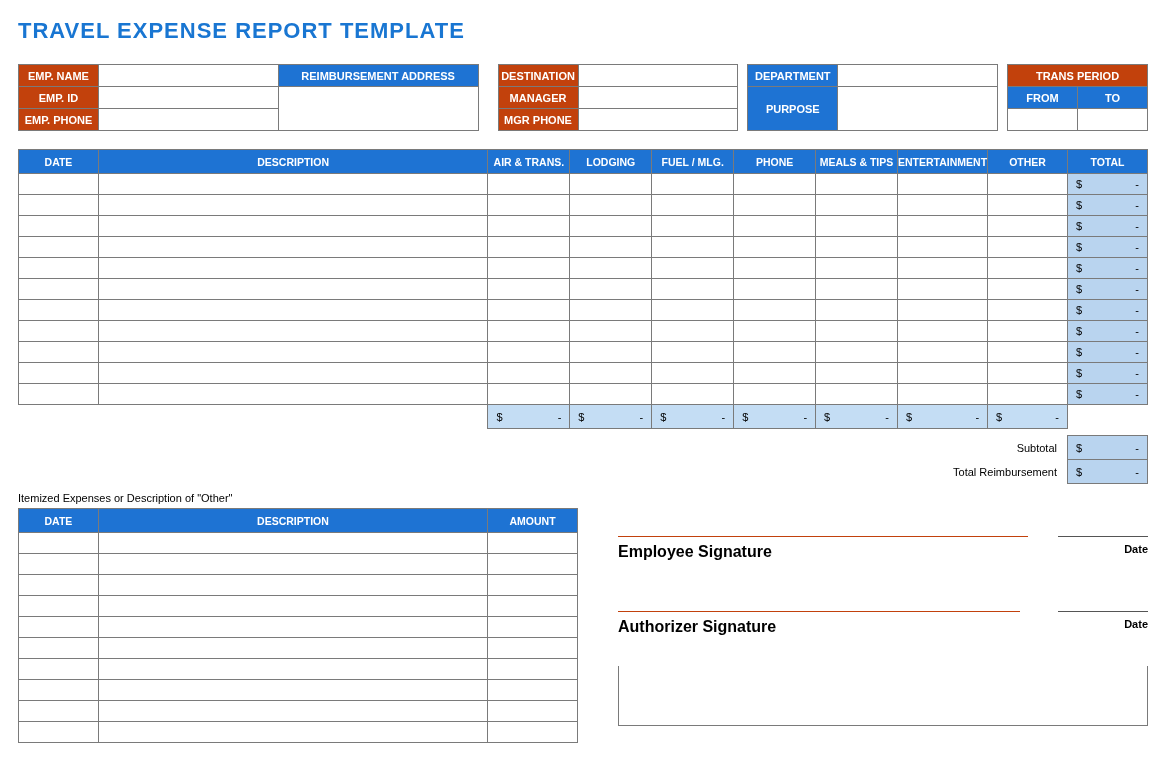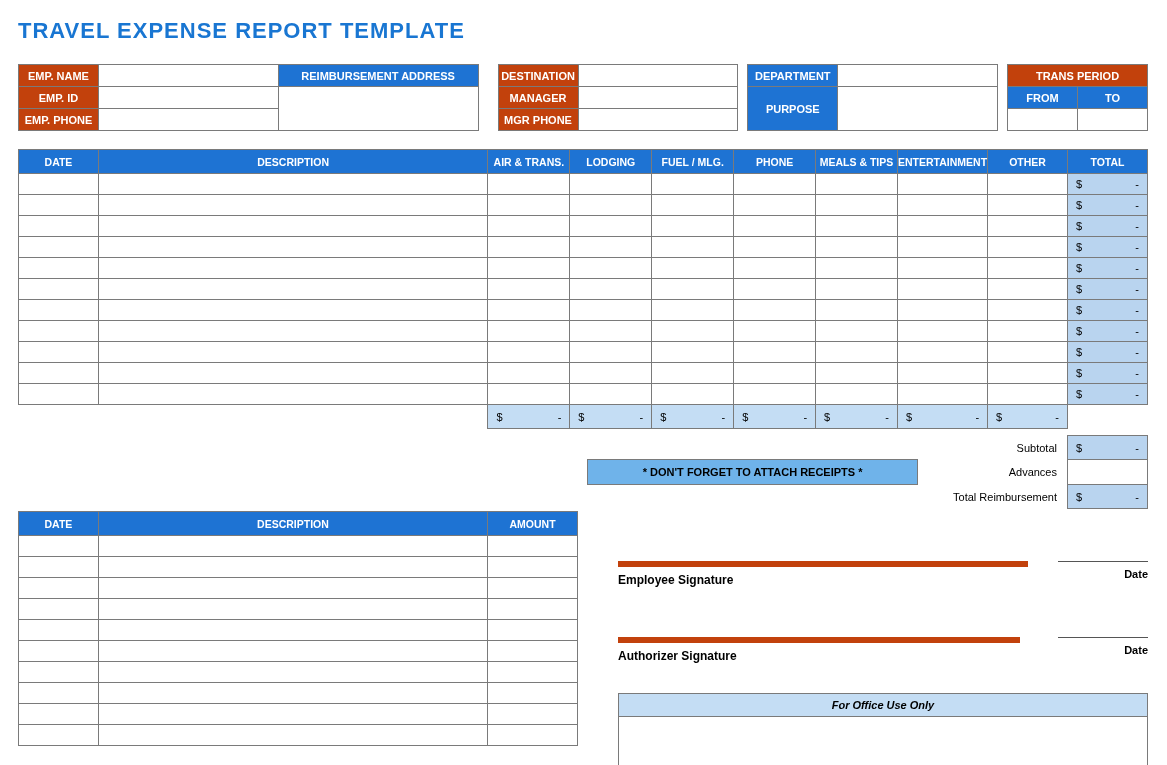--- a/index.html
+++ b/index.html
@@ -114,21 +114,21 @@
     border: 1px solid #7a7a7a;
     text-align: center;
   }
   .item-tbl td {
     border: 1px solid #7a7a7a;
     height: 21px;
     background: #fff;
   }
 
   
-  .sig-block { border-top: 6px solid #c2410c; padding-top: 6px; font-weight: 700; font-size: 12px; }
+  .sig-block { border-top: 1px solid #c2410c; padding-top: 6px; font-weight: 700; font-size: 16px; }
   .sig-date { border-top: 1px solid #555; padding-top: 6px; font-weight: 700; font-size: 11px; text-align: right; }
 
   .office-hdr {
     background: #c4ddf4;
     border: 1px solid #7a7a7a;
     text-align: center;
     font-style: italic;
     font-weight: 700;
     height: 24px;
     line-height: 22px;
@@ -447,39 +447,33 @@
         <td></td>
     <td class="summary-label">Subtotal</td>
     <td class="summary-val">
           <span class="dollar">$</span>
           <span class="dash">-</span>
         </td>
   </tr>
   <tr>
     <td></td>
         <td></td>
-    <td class="receipts">* DON'T FORGET TO ATTACH RECEIPTS *</td>
-    <td class="summary-label">Advances</td>
-    <td class="summary-val blank"></td>
-  </tr>
-  <tr>
-    <td></td>
-        <td></td>
         <td></td>
     <td class="summary-label">Total Reimbursement</td>
     <td class="summary-val">
           <span class="dollar">$</span>
           <span class="dash">-</span>
         </td>
   </tr>
 </tbody>
   </table>
 
 <div style="display:flex;gap:40px;margin-top:2px;width:1130px;">
   <div style="flex:0 0 560px;">
+    <div class="item-label">Itemized Expenses or Description of "Other"</div>
     <table class="item-tbl" style="width:560px;">
       <colgroup>
           <col style="width:80px">
           <col style="width:390px">
           <col style="width:90px">
         </colgroup>
       <tbody>
           <tr>
         <th>DATE</th>
         <th>DESCRIPTION</th>
@@ -541,16 +535,15 @@
 
   <div style="flex:1;padding-top:50px;">
     <div style="display:flex;gap:30px;margin-bottom:50px;">
       <div class="sig-block" style="flex:1">Employee Signature</div>
       <div class="sig-date" style="width:90px">Date</div>
     </div>
     <div style="display:flex;gap:38px;margin-bottom:30px;">
       <div class="sig-block" style="flex:1">Authorizer Signature</div>
       <div class="sig-date" style="width:90px">Date</div>
     </div>
-    <div class="office-hdr">For Office Use Only</div>
     <div class="office-body"></div>
   </div>
 </div>
 
 </body></html>

